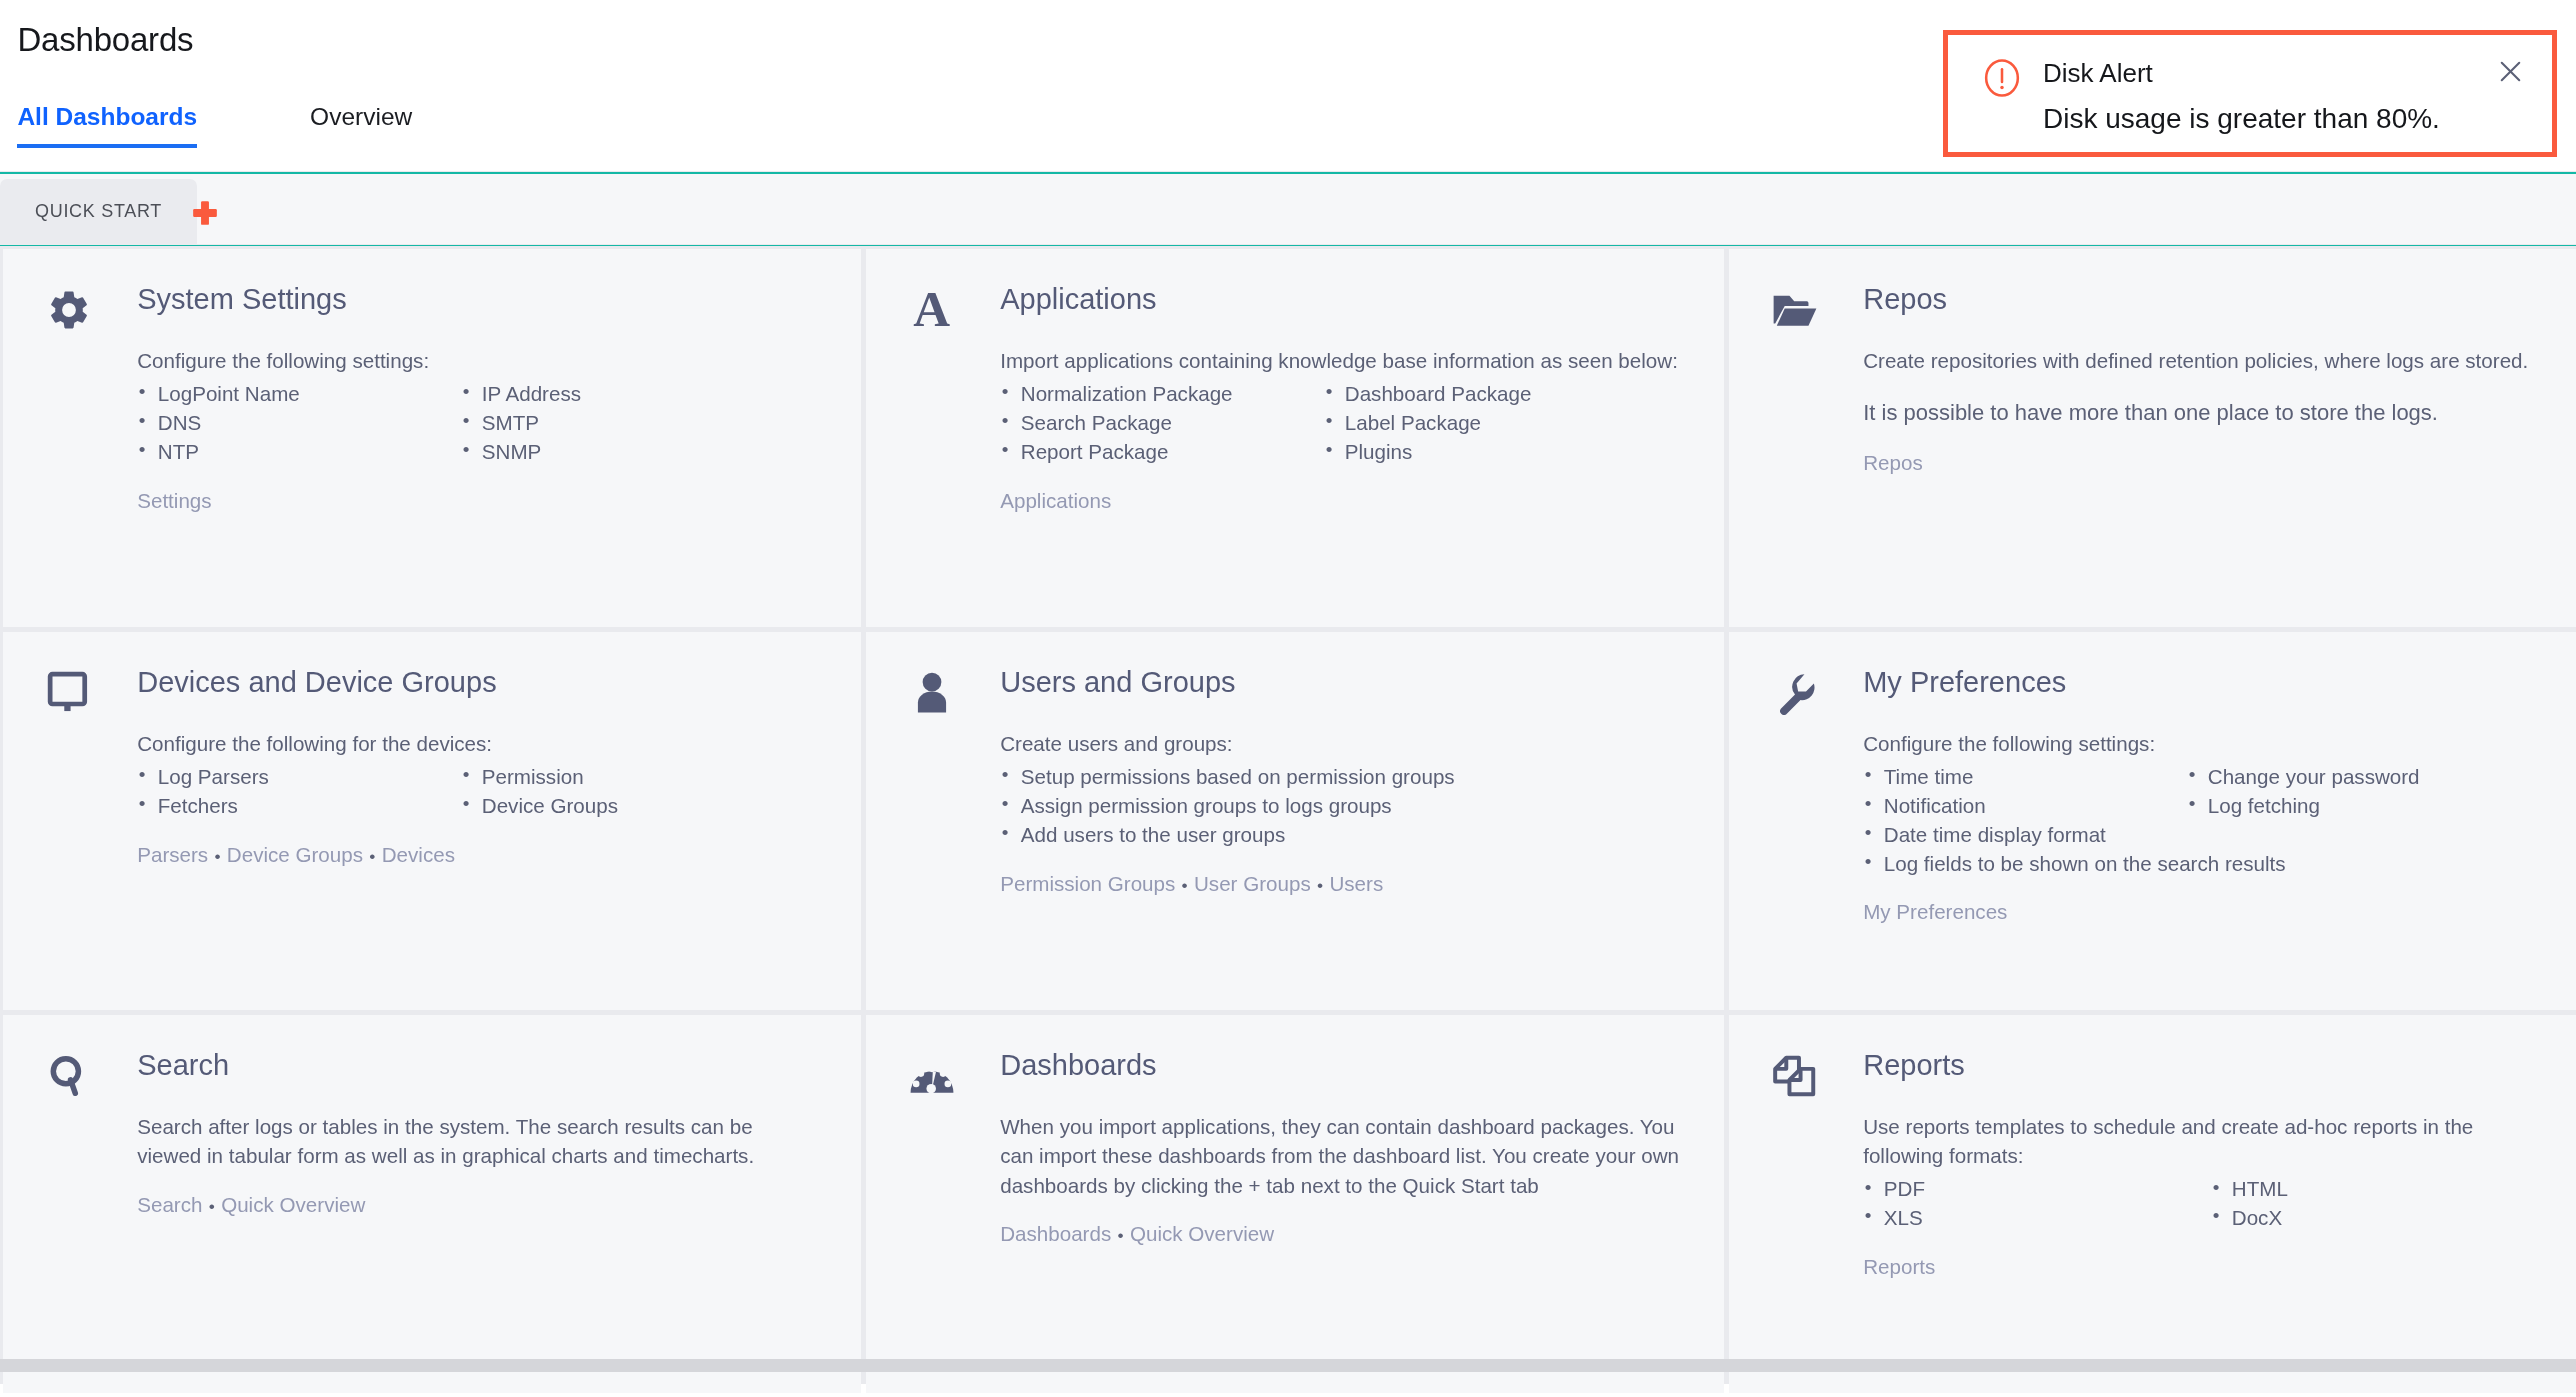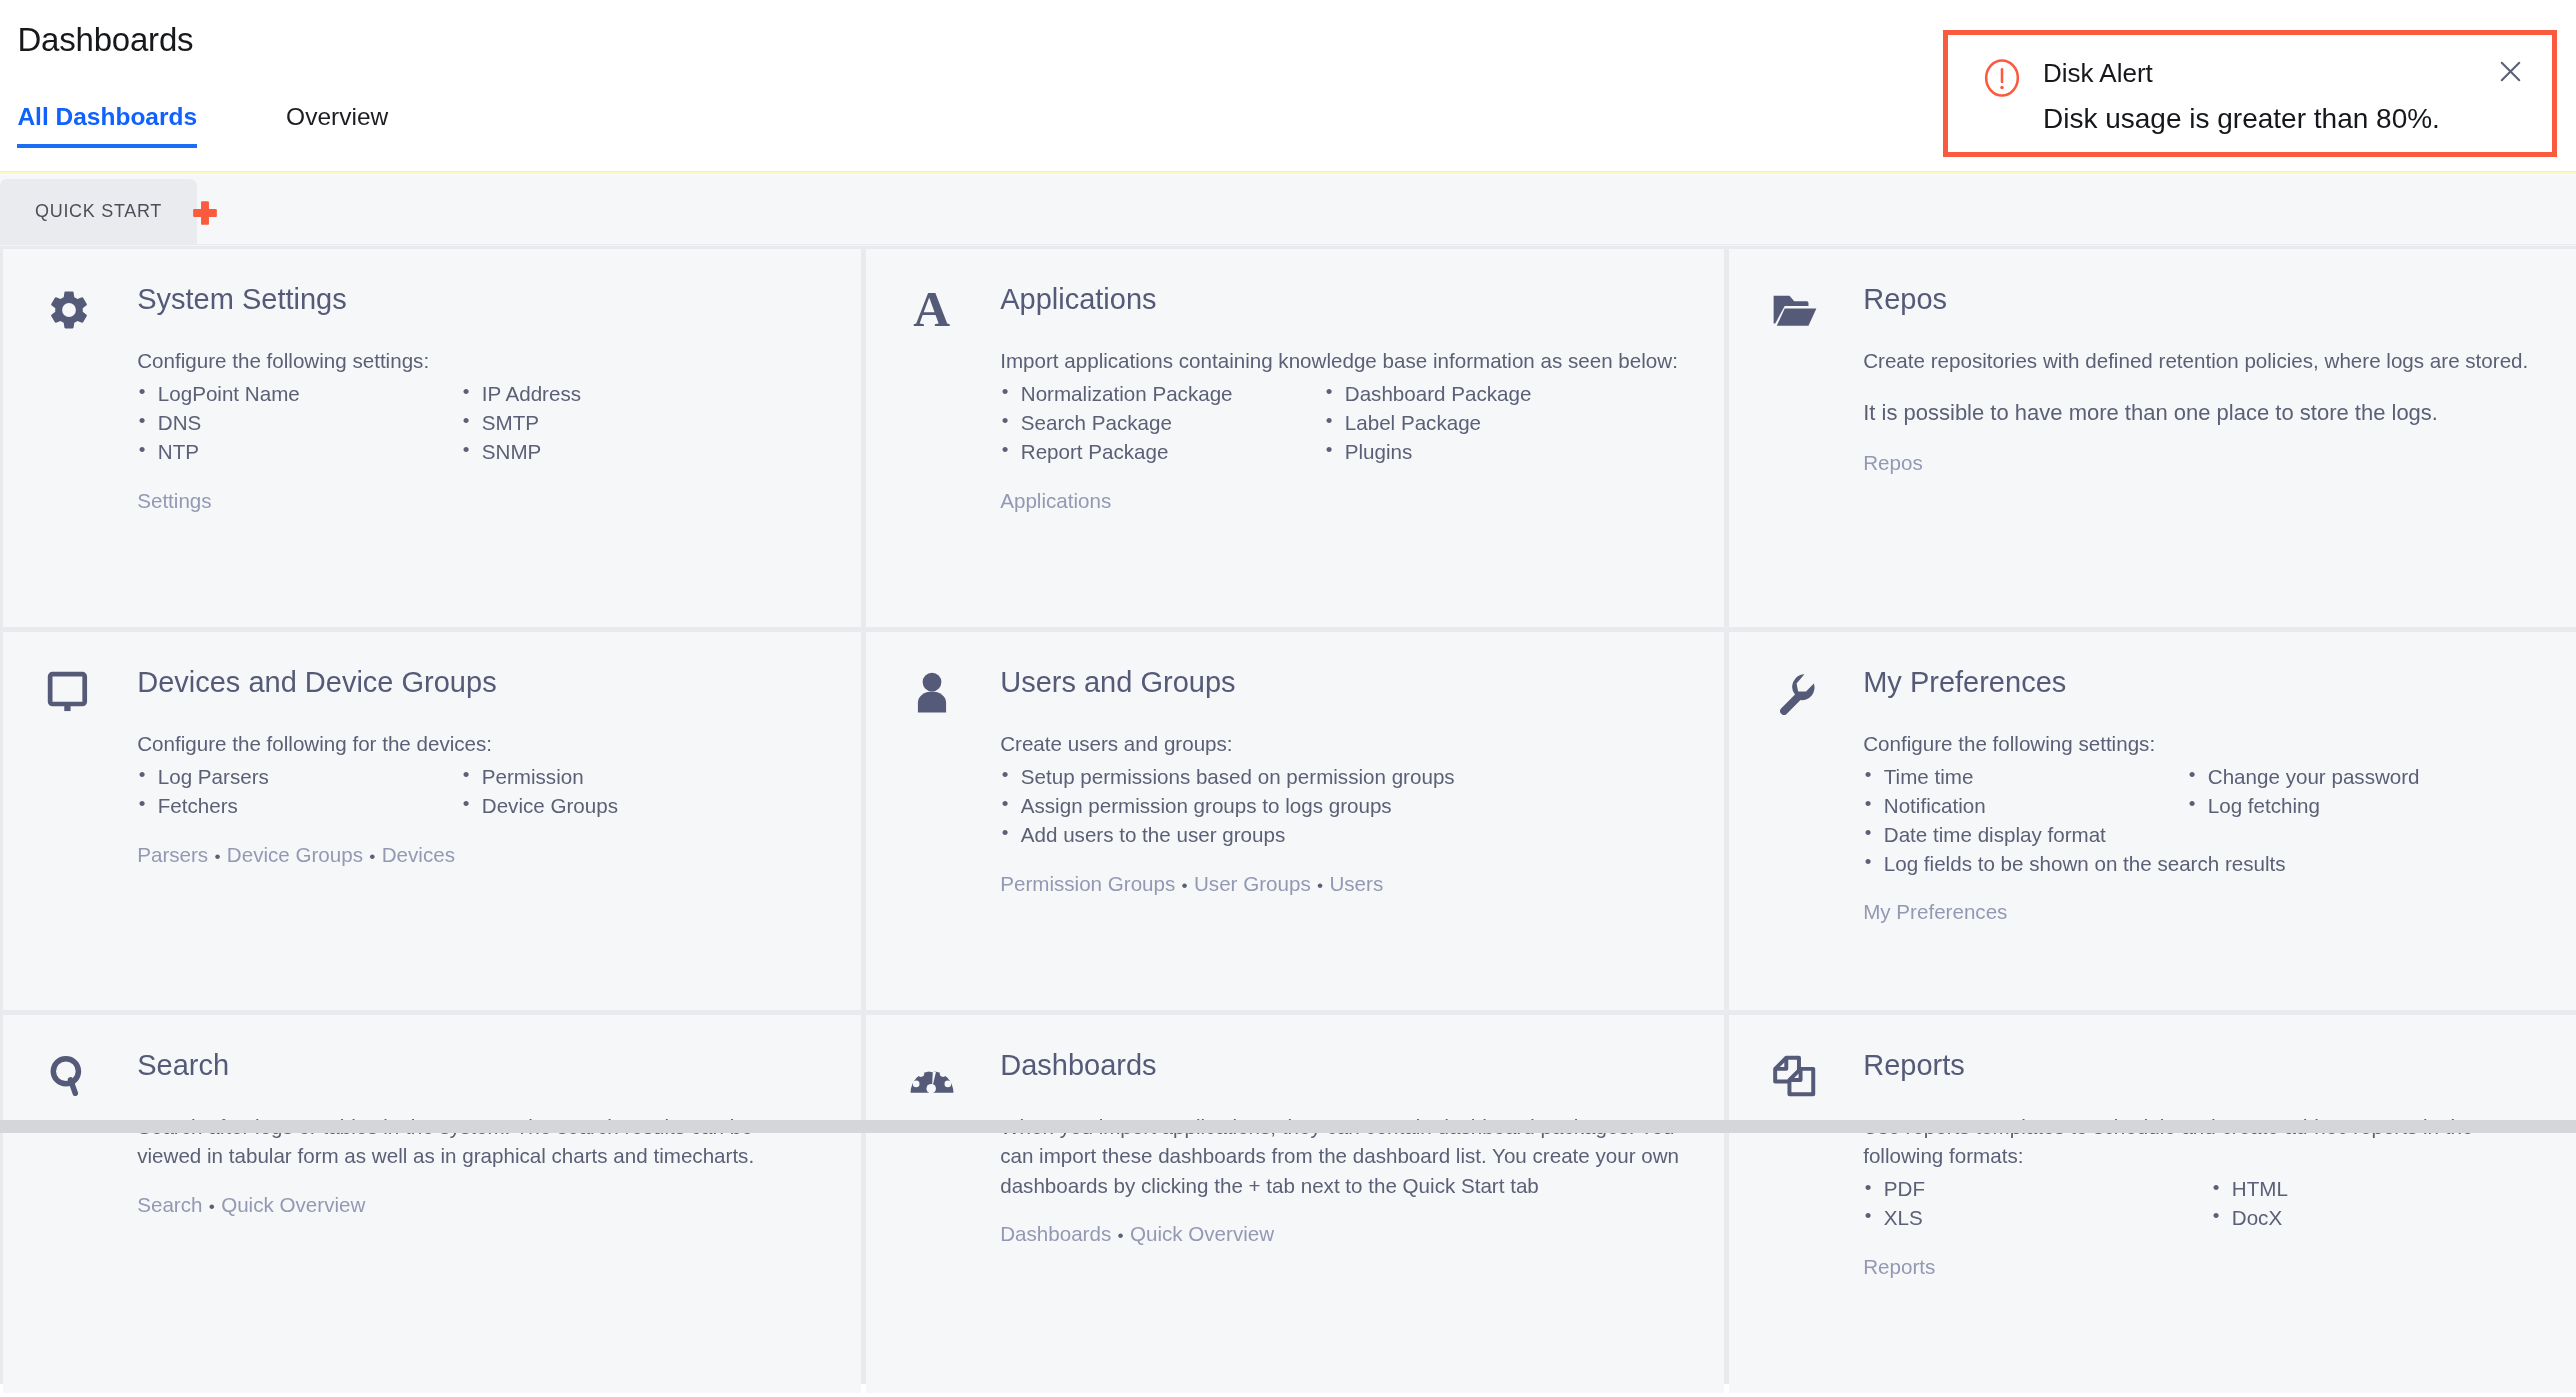--- a/index.html
+++ b/index.html
@@ -9,22 +9,22 @@
     height: 1397px;
     overflow: hidden;
     background: #ffffff;
     font-family: "Liberation Sans", sans-serif;
     -webkit-font-smoothing: antialiased;
   }
 
   #app {
     position: relative;
     width: 2576px;
-    height: 1133px;
-    background: #fef9c3;
+    height: 1372px;
+    background: #14b8a6;
     text-decoration: underline;
   }
 
   
   .header {
     position: absolute;
     top: 0; left: 0;
     width: 2576px;
     height: 172px;
     background: #ffffff;
@@ -40,20 +40,21 @@
     color: #16181c;
     letter-spacing: -0.2px;
   }
 
   .tabbar {
     position: absolute;
     left: 17.4px;
     top: 103px;
     display: flex;
     align-items: flex-end;
+    gap: 24px;
   }
 
   .nav-tab {
     font-size: 24.5px;
     color: #1b1d22;
     padding: 0 0 17.4px 0;
     position: relative;
     cursor: pointer;
     white-space: nowrap;
   }

